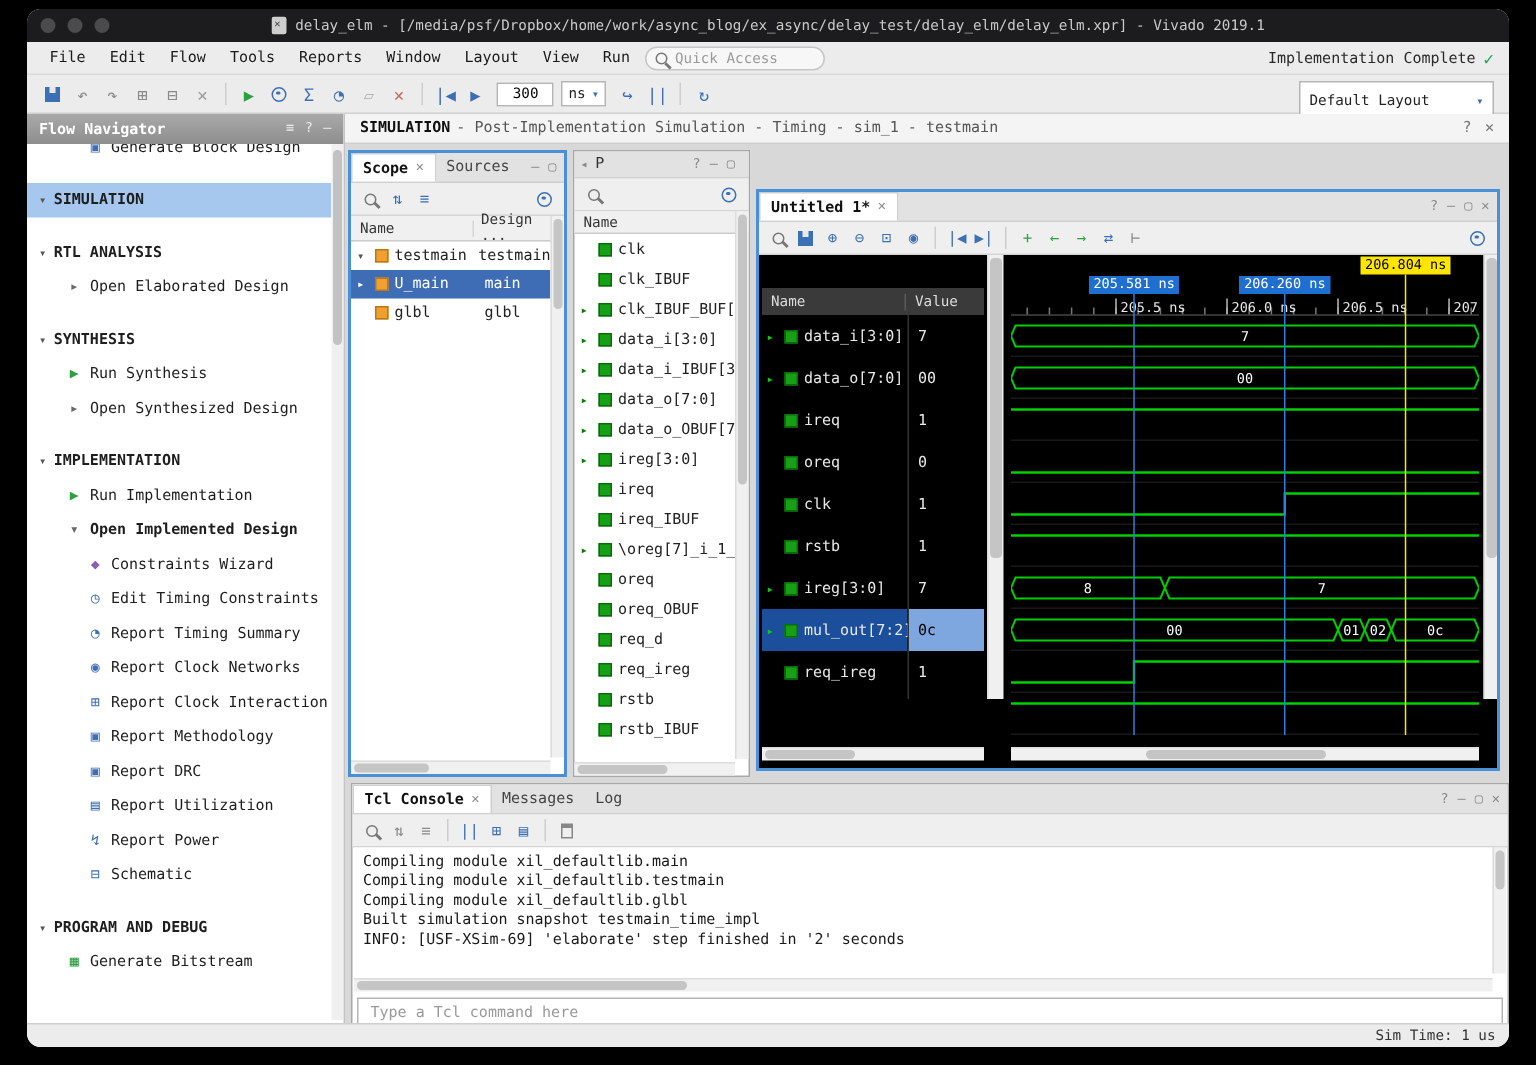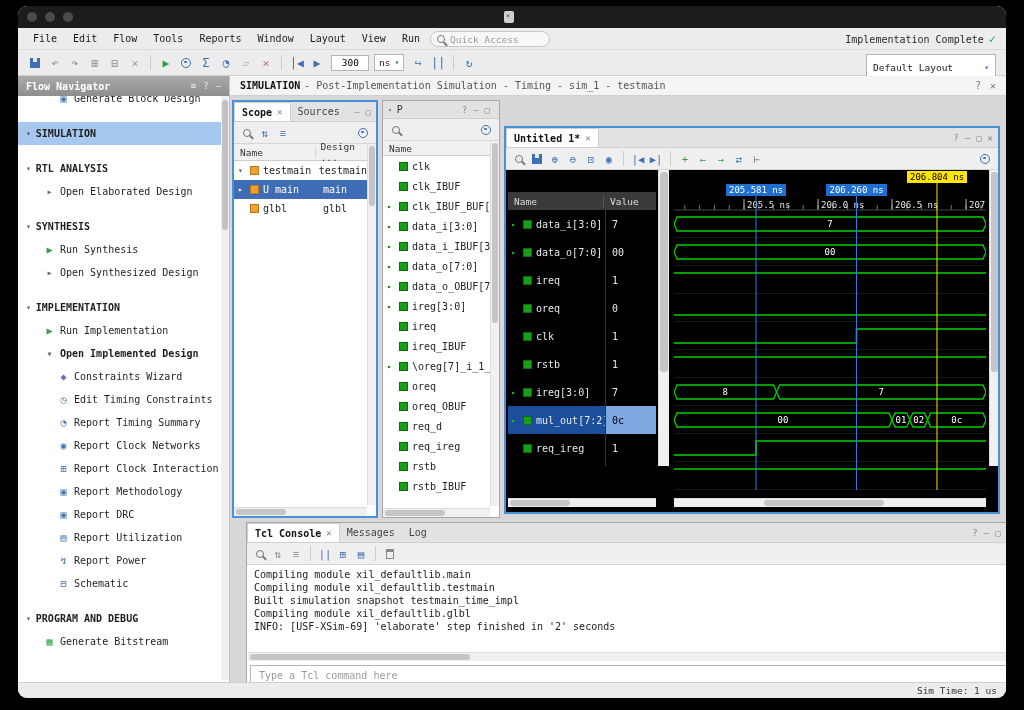--- a/index.html
+++ b/index.html
@@ -56,21 +56,21 @@
   .fn-thumb{position:absolute;left:1px;right:1px;top:4px;height:130px;background:#c2c2c2;border-radius:3px;}
   
   .main{position:absolute;left:212px;top:70px;right:0;bottom:16px;background:#d8d8d8;}
   .main-header{position:absolute;left:0;top:0;right:0;height:20px;background:#f4f4f4;border-bottom:1px solid #cfcfcf;display:flex;align-items:center;padding:0 10px;font-size:10px;color:#555;}
   .main-header b{color:#101010;margin-right:4px;}
   .mh-icons{margin-left:auto;display:flex;gap:9px;color:#777;}
   .panel{position:absolute;background:#fff;}
   .scope-panel{left:2px;top:24px;width:146px;height:418px;border:2px solid #4a90d9;}
   .objects-panel{left:152px;top:24px;width:118px;height:418px;border:1px solid #a8a8a8;}
   .wave-panel{left:274px;top:50px;width:496px;height:388px;border:2px solid #4a90d9;background:#e6e6e6;}
-  .tcl-panel{left:16px;top:446px;width:772px;height:168px;border:1px solid #a8a8a8;}
+  .tcl-panel{left:4px;top:446px;width:772px;height:168px;border:1px solid #a8a8a8;}
   
   .tab-row{position:absolute;left:0;top:0;right:0;height:20px;background:#e2e2e2;display:flex;align-items:flex-end;border-bottom:1px solid #cfcfcf;}
   .tabs-wrap{display:flex;align-items:flex-end;height:100%;}
   .tab{height:19px;display:inline-flex;align-items:center;padding:0 7px;font-size:10px;color:#444;gap:5px;white-space:nowrap;}
   .tab.active{background:#fff;font-weight:bold;color:#111;border:1px solid #cfcfcf;border-bottom:none;}
   .tab-close{color:#888;font-size:9px;font-weight:normal;}
   .panel-icons{margin-left:auto;display:flex;gap:6px;padding:0 5px;color:#888;font-size:9px;align-items:center;height:100%;}
   .mini-toolbar{position:absolute;left:0;right:0;top:20px;height:22px;background:#efefef;border-bottom:1px solid #d5d5d5;display:flex;align-items:center;padding:0 5px;gap:4px;}
   .mini-toolbar .tb-ic{min-width:16px;height:16px;font-size:10.5px;}
   .mt-right{margin-left:auto;display:flex;align-items:center;padding-right:3px;}
@@ -136,20 +136,21 @@
 <div class="window">
 
   <div class="titlebar">
     <div class="traffic">
       <span class="tl"></span>
       <span class="tl"></span>
       <span class="tl"></span>
     </div>
     <div class="title-wrap">
       <span class="doc-ic"></span>
+      <span class="title-text">delay_elm - [/media/psf/Dropbox/home/work/async_blog/ex_async/delay_test/delay_elm/delay_elm.xpr] - Vivado 2019.1</span>
     </div>
   </div>
 
   <div class="menubar">
     <div class="tb-group">
         <span class="menu-item">File</span>
         <span class="menu-item">Edit</span>
         <span class="menu-item">Flow</span>
         <span class="menu-item">Tools</span>
         <span class="menu-item">Reports</span>
@@ -731,22 +732,22 @@
             <span class="tb-ic" style="color: rgb(61, 111, 180);">▤</span>
             <span class="tb-sep"></span>
             <span class="tb-ic">
               <span class="ic-trash"></span>
             </span>
           </div>
       </div>
       <div class="tcl-output">
           <div class="tcl-line">Compiling module xil_defaultlib.main</div>
           <div class="tcl-line">Compiling module xil_defaultlib.testmain</div>
+          <div class="tcl-line">Compiling module xil_defaultlib.glbl</div>
           <div class="tcl-line">Built simulation snapshot testmain_time_impl</div>
-          <div class="tcl-line">Compiling module xil_defaultlib.glbl</div>
           <div class="tcl-line">INFO: [USF-XSim-69] 'elaborate' step finished in '2' seconds</div>
         </div>
       <div class="vscroll tcl-vscroll" style="width:9px;">
           <div class="vthumb" style="top:2px;height:26px;"></div>
         </div>
       <div class="hscroll tcl-hscroll">
           <div class="hthumb" style="left:2px;width:220px;"></div>
         </div>
       <div class="tcl-input-row">
         <input class="tcl-input" placeholder="Type a Tcl command here" style="">

